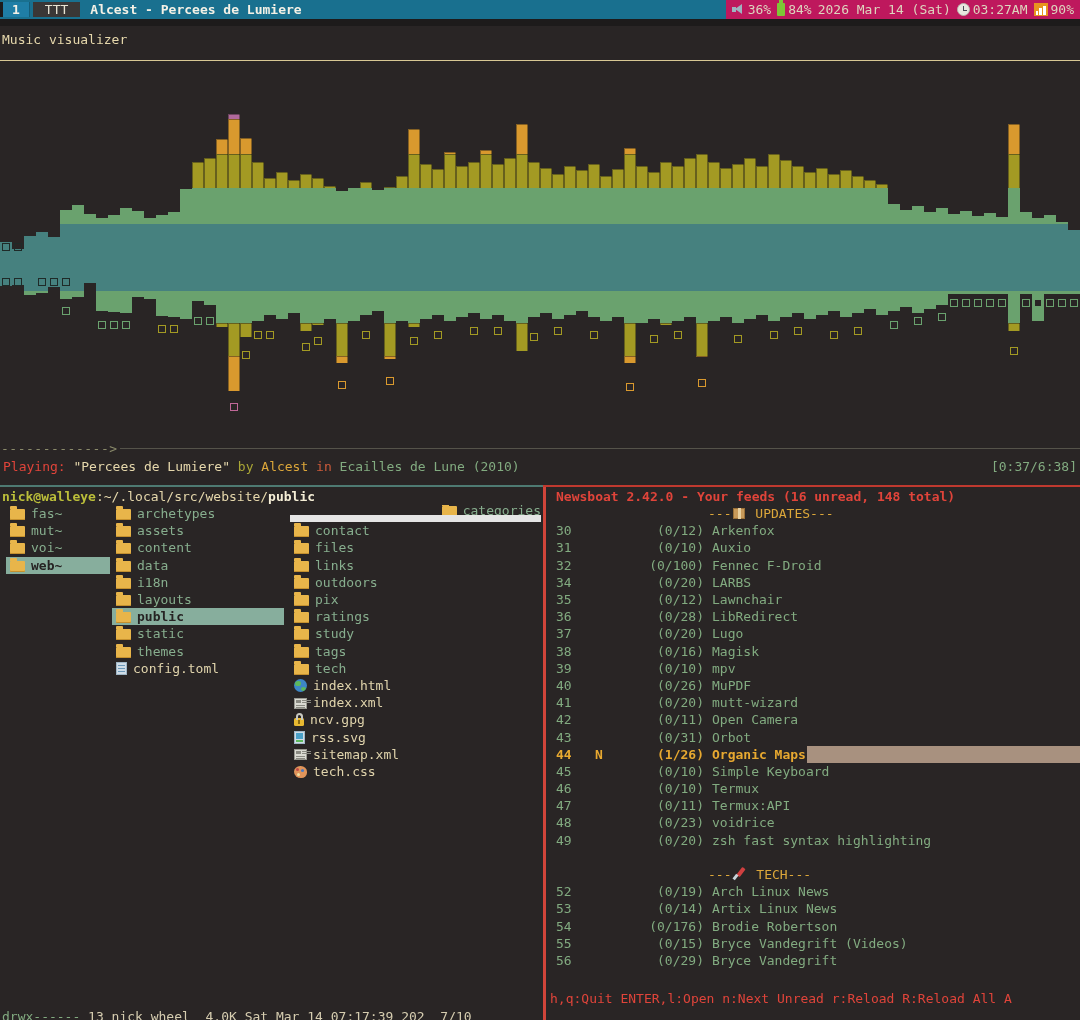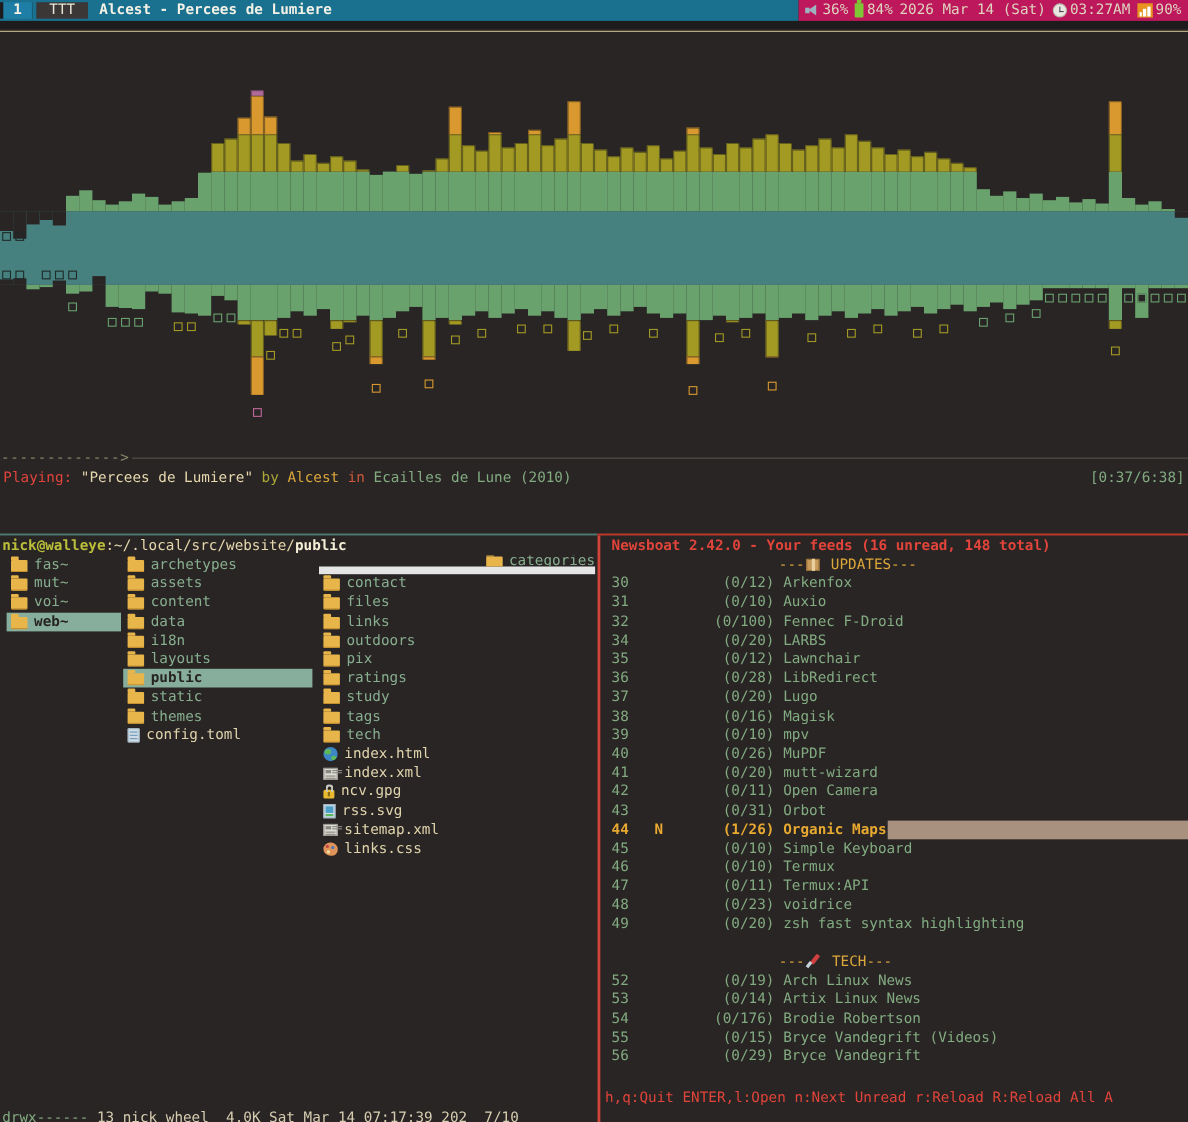--- a/index.html
+++ b/index.html
@@ -131,20 +131,21 @@
           <i style="height:7px"></i>
           <i style="height:9px"></i>
         </span>
         <span>90%</span>
       </span>
   </div>
 </div>
 <div style="height:7px;background:#1d1b1b;"></div>
 
 <div id="toppane">
+  <div id="viz-title">Music visualizer</div>
   <div id="viz-underline"></div>
   <div id="viz">
       <div class="bandrect" style="left: 0px; right: 0px; top: 163px; height: 67px; background: rgb(70, 129, 127);"></div>
       <div class="darkrect" style="left: 0px; width: 12px; top: 163px; height: 18px; background: rgb(41, 37, 37);"></div>
       <div class="darkrect" style="left: 0px; width: 12px; top: 225px; height: 5px; background: rgb(41, 37, 37);"></div>
       <div class="darkrect" style="left: 12px; width: 12px; top: 163px; height: 25px; background: rgb(41, 37, 37);"></div>
       <div class="darkrect" style="left: 12px; width: 12px; top: 224px; height: 6px; background: rgb(41, 37, 37);"></div>
       <div class="darkrect" style="left: 24px; width: 12px; top: 163px; height: 12px; background: rgb(41, 37, 37);"></div>
       <div class="seg" style="left: 24px; width: 12px; top: 230px; height: 4px; background: rgb(106, 162, 110);"></div>
       <div class="darkrect" style="left: 36px; width: 12px; top: 163px; height: 8px; background: rgb(41, 37, 37);"></div>
@@ -603,21 +604,21 @@
           <div class="fm-item file">
             <span class="fmicon i-img"></span>
             <span>rss.svg</span>
           </div>
           <div class="fm-item file">
             <span class="fmicon i-news"></span>
             <span>sitemap.xml</span>
           </div>
           <div class="fm-item file">
             <span class="fmicon i-palette"></span>
-            <span>links.css</span>
+            <span>tech.css</span>
           </div>
         </div>
     </div>
     <div id="fm-status">
       <span id="fm-perms">drwx------</span><span> 13 nick wheel  4.0K Sat Mar 14 07:17:39 202</span><span>  </span><span>7/10</span>
     </div>
   </div>
   <div id="vdivider"></div>
 
   <div id="nb">

